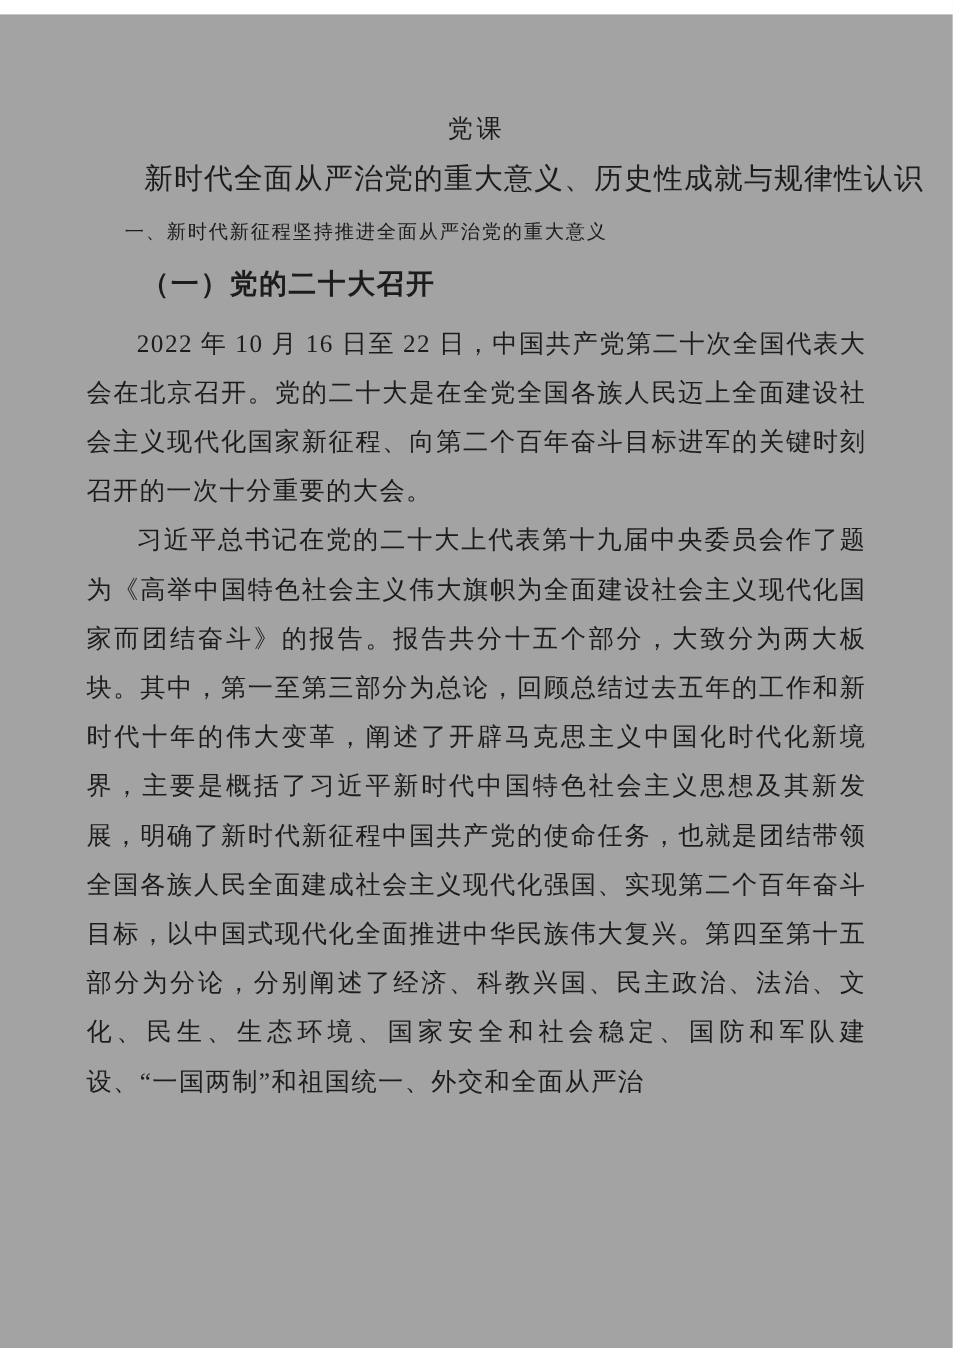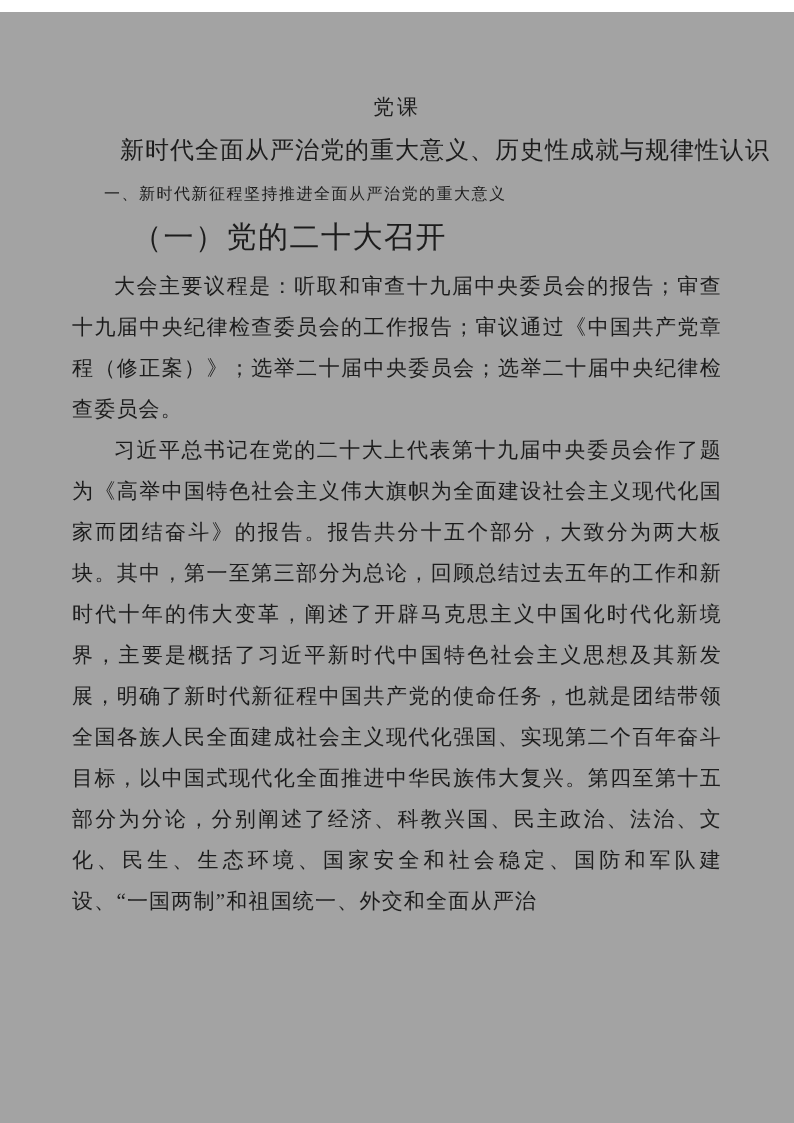--- a/index.html
+++ b/index.html
@@ -38,22 +38,22 @@
   .section-heading {
     margin: 0;
     font-size: 16px;
     line-height: 43px;
     text-indent: 2em;
     letter-spacing: 1.5px;
     white-space: nowrap;
   }
   .subsection-heading {
     margin: 0 0 8px 0;
-    font-size: 30px;
-    font-weight: normal;
+    font-size: 23px;
+    font-weight: bold;
     line-height: 43px;
     text-indent: 2em;
     letter-spacing: 1.5px;
   }
   .body-para {
     margin: 0;
     font-size: 21px;
     line-height: 41px;
     text-indent: 2em;
     text-align: justify;
@@ -65,17 +65,17 @@
 
 <div class="page">
   <h1 class="doc-title">党课</h1>
 
   <p class="doc-subtitle">新时代全面从严治党的重大意义、历史性成就与规律性认识</p>
 
   <p class="section-heading">一、新时代新征程坚持推进全面从严治党的重大意义</p>
 
   <p class="subsection-heading">（一）党的二十大召开</p>
 
+  <p class="body-para">2022 年 10 月 16 日至 22 日，中国共产党第二十次全国代表大会在北京召开。党的二十大是在全党全国各族人民迈上全面建设社会主义现代化国家新征程、向第二个百年奋斗目标进军的关键时刻召开的一次十分重要的大会。</p>
 
-  <p class="body-para">大会主要议程是：听取和审查十九届中央委员会的报告；审查十九届中央纪律检查委员会的工作报告；审议通过《中国共产党章程（修正案）》；选举二十届中央委员会；选举二十届中央纪律检查委员会。</p>
 
   <p class="body-para">习近平总书记在党的二十大上代表第十九届中央委员会作了题为《高举中国特色社会主义伟大旗帜为全面建设社会主义现代化国家而团结奋斗》的报告。报告共分十五个部分，大致分为两大板块。其中，第一至第三部分为总论，回顾总结过去五年的工作和新时代十年的伟大变革，阐述了开辟马克思主义中国化时代化新境界，主要是概括了习近平新时代中国特色社会主义思想及其新发展，明确了新时代新征程中国共产党的使命任务，也就是团结带领全国各族人民全面建成社会主义现代化强国、实现第二个百年奋斗目标，以中国式现代化全面推进中华民族伟大复兴。第四至第十五部分为分论，分别阐述了经济、科教兴国、民主政治、法治、文化、民生、生态环境、国家安全和社会稳定、国防和军队建设、“一国两制”和祖国统一、外交和全面从严治</p>
 </div>
 
 </body></html>

